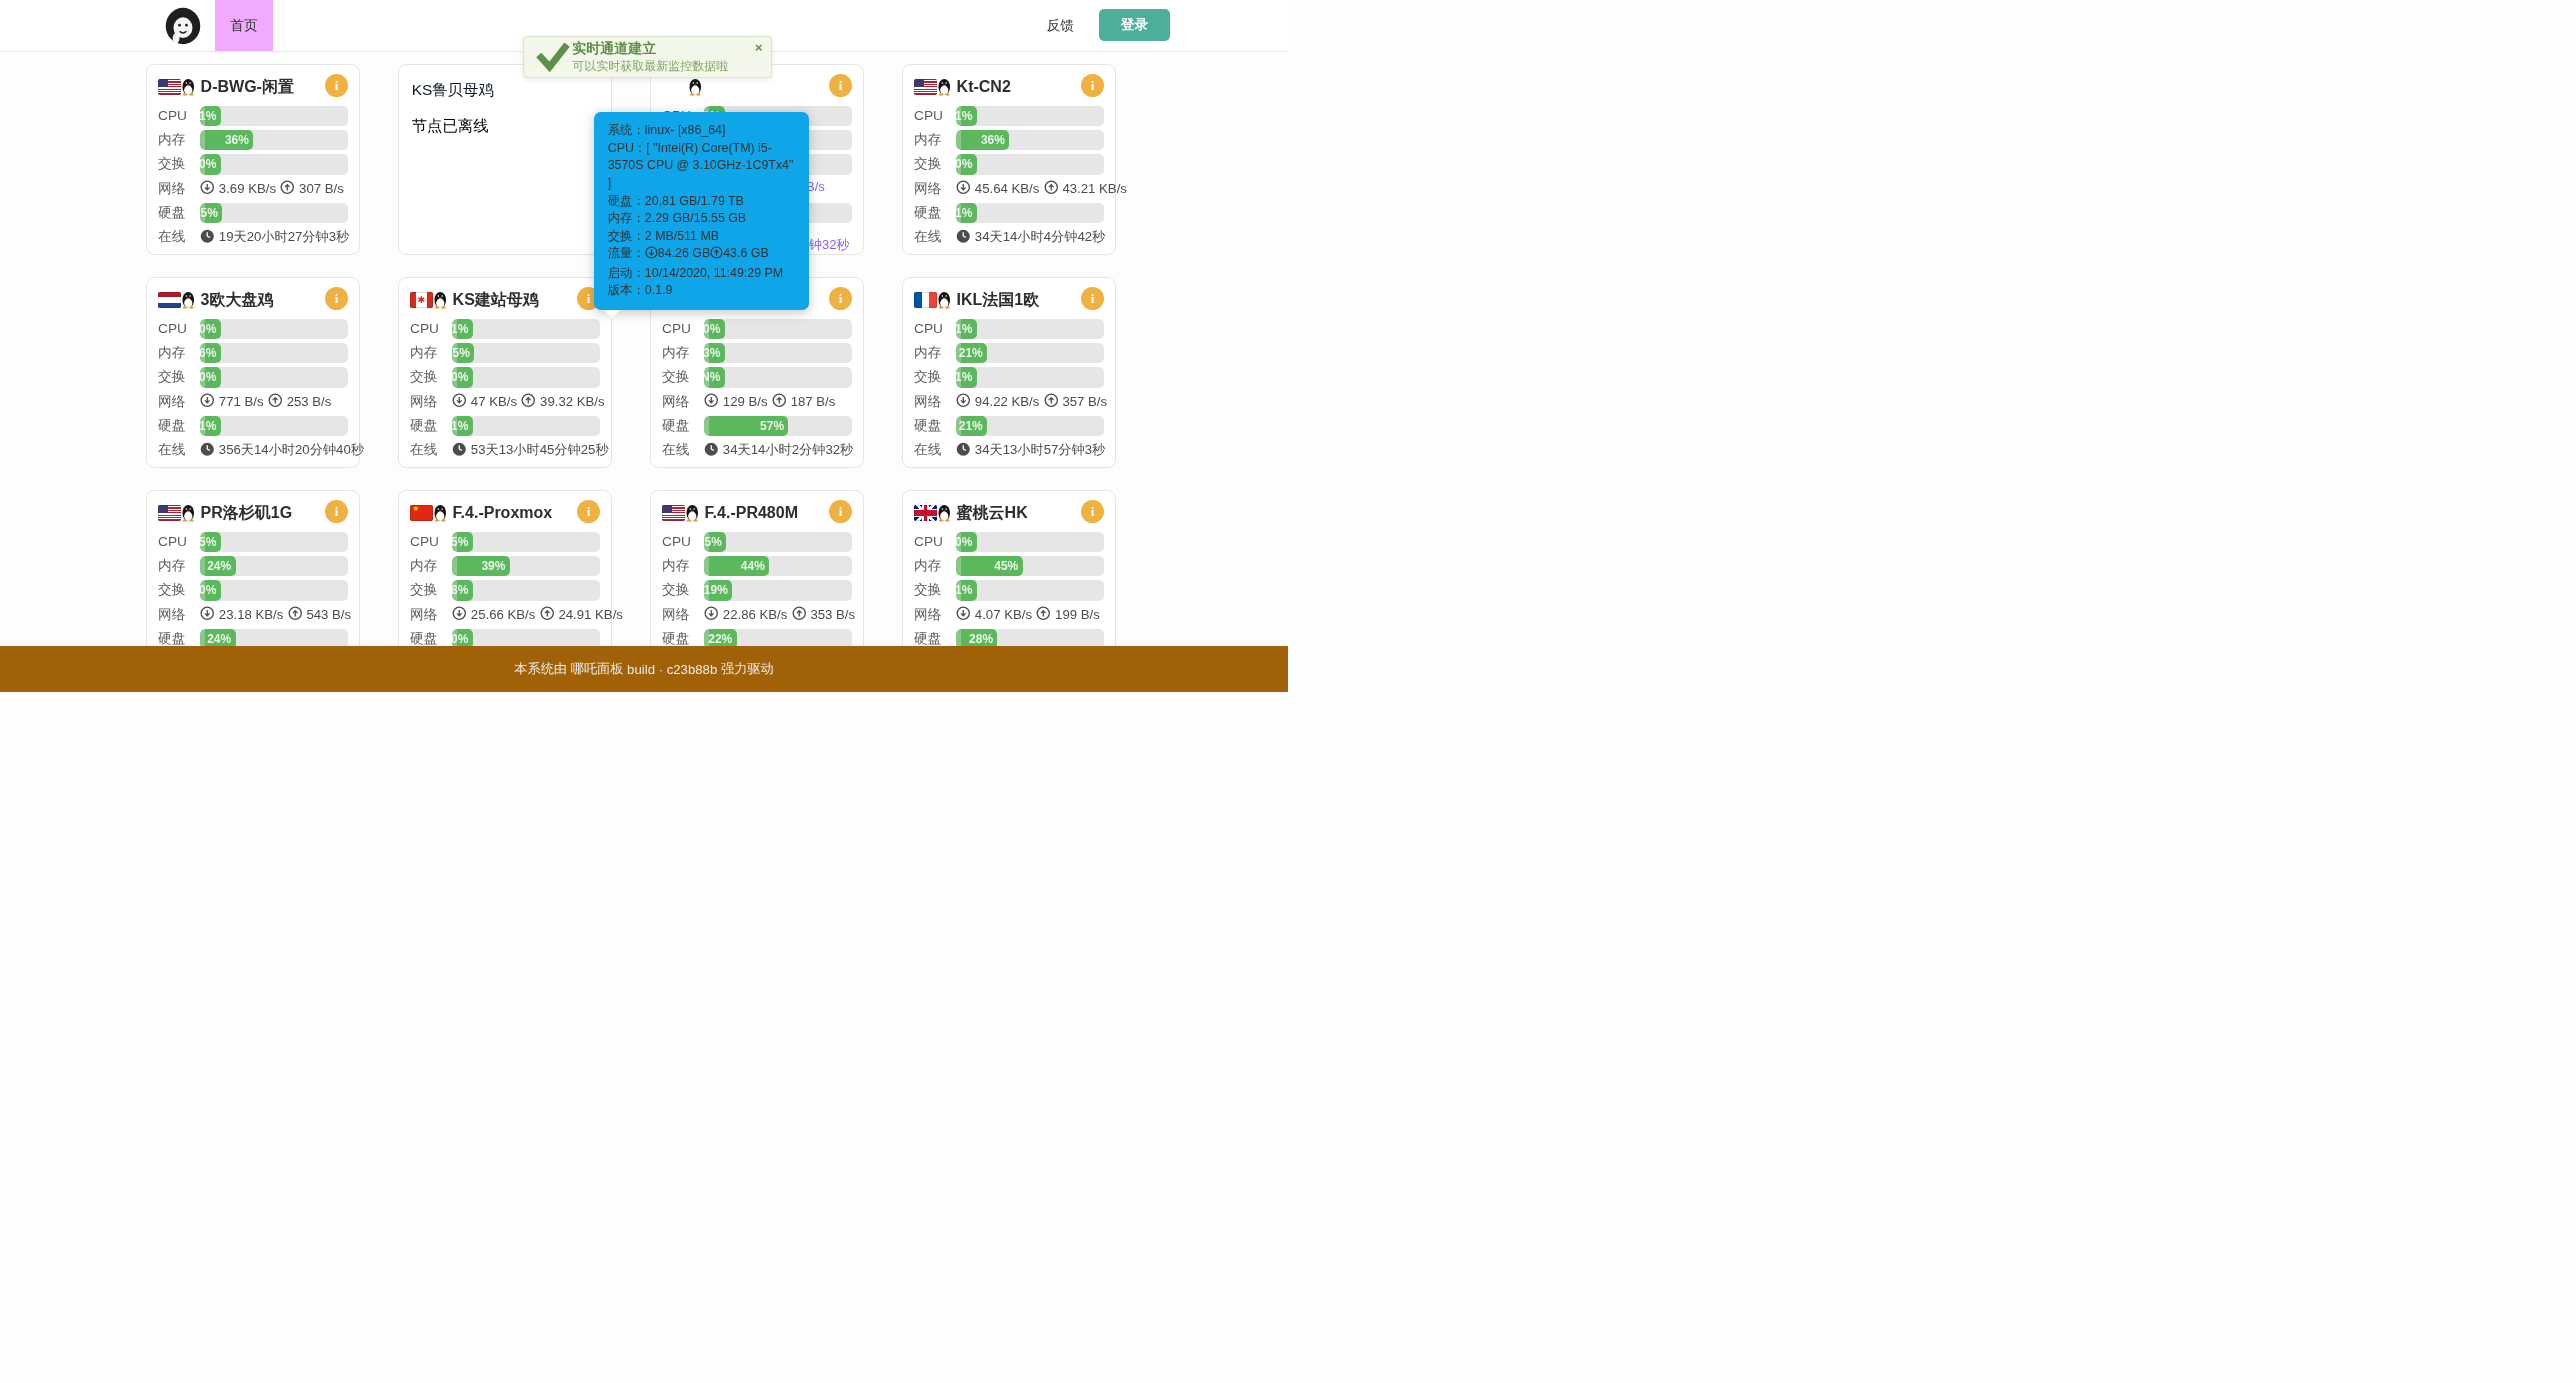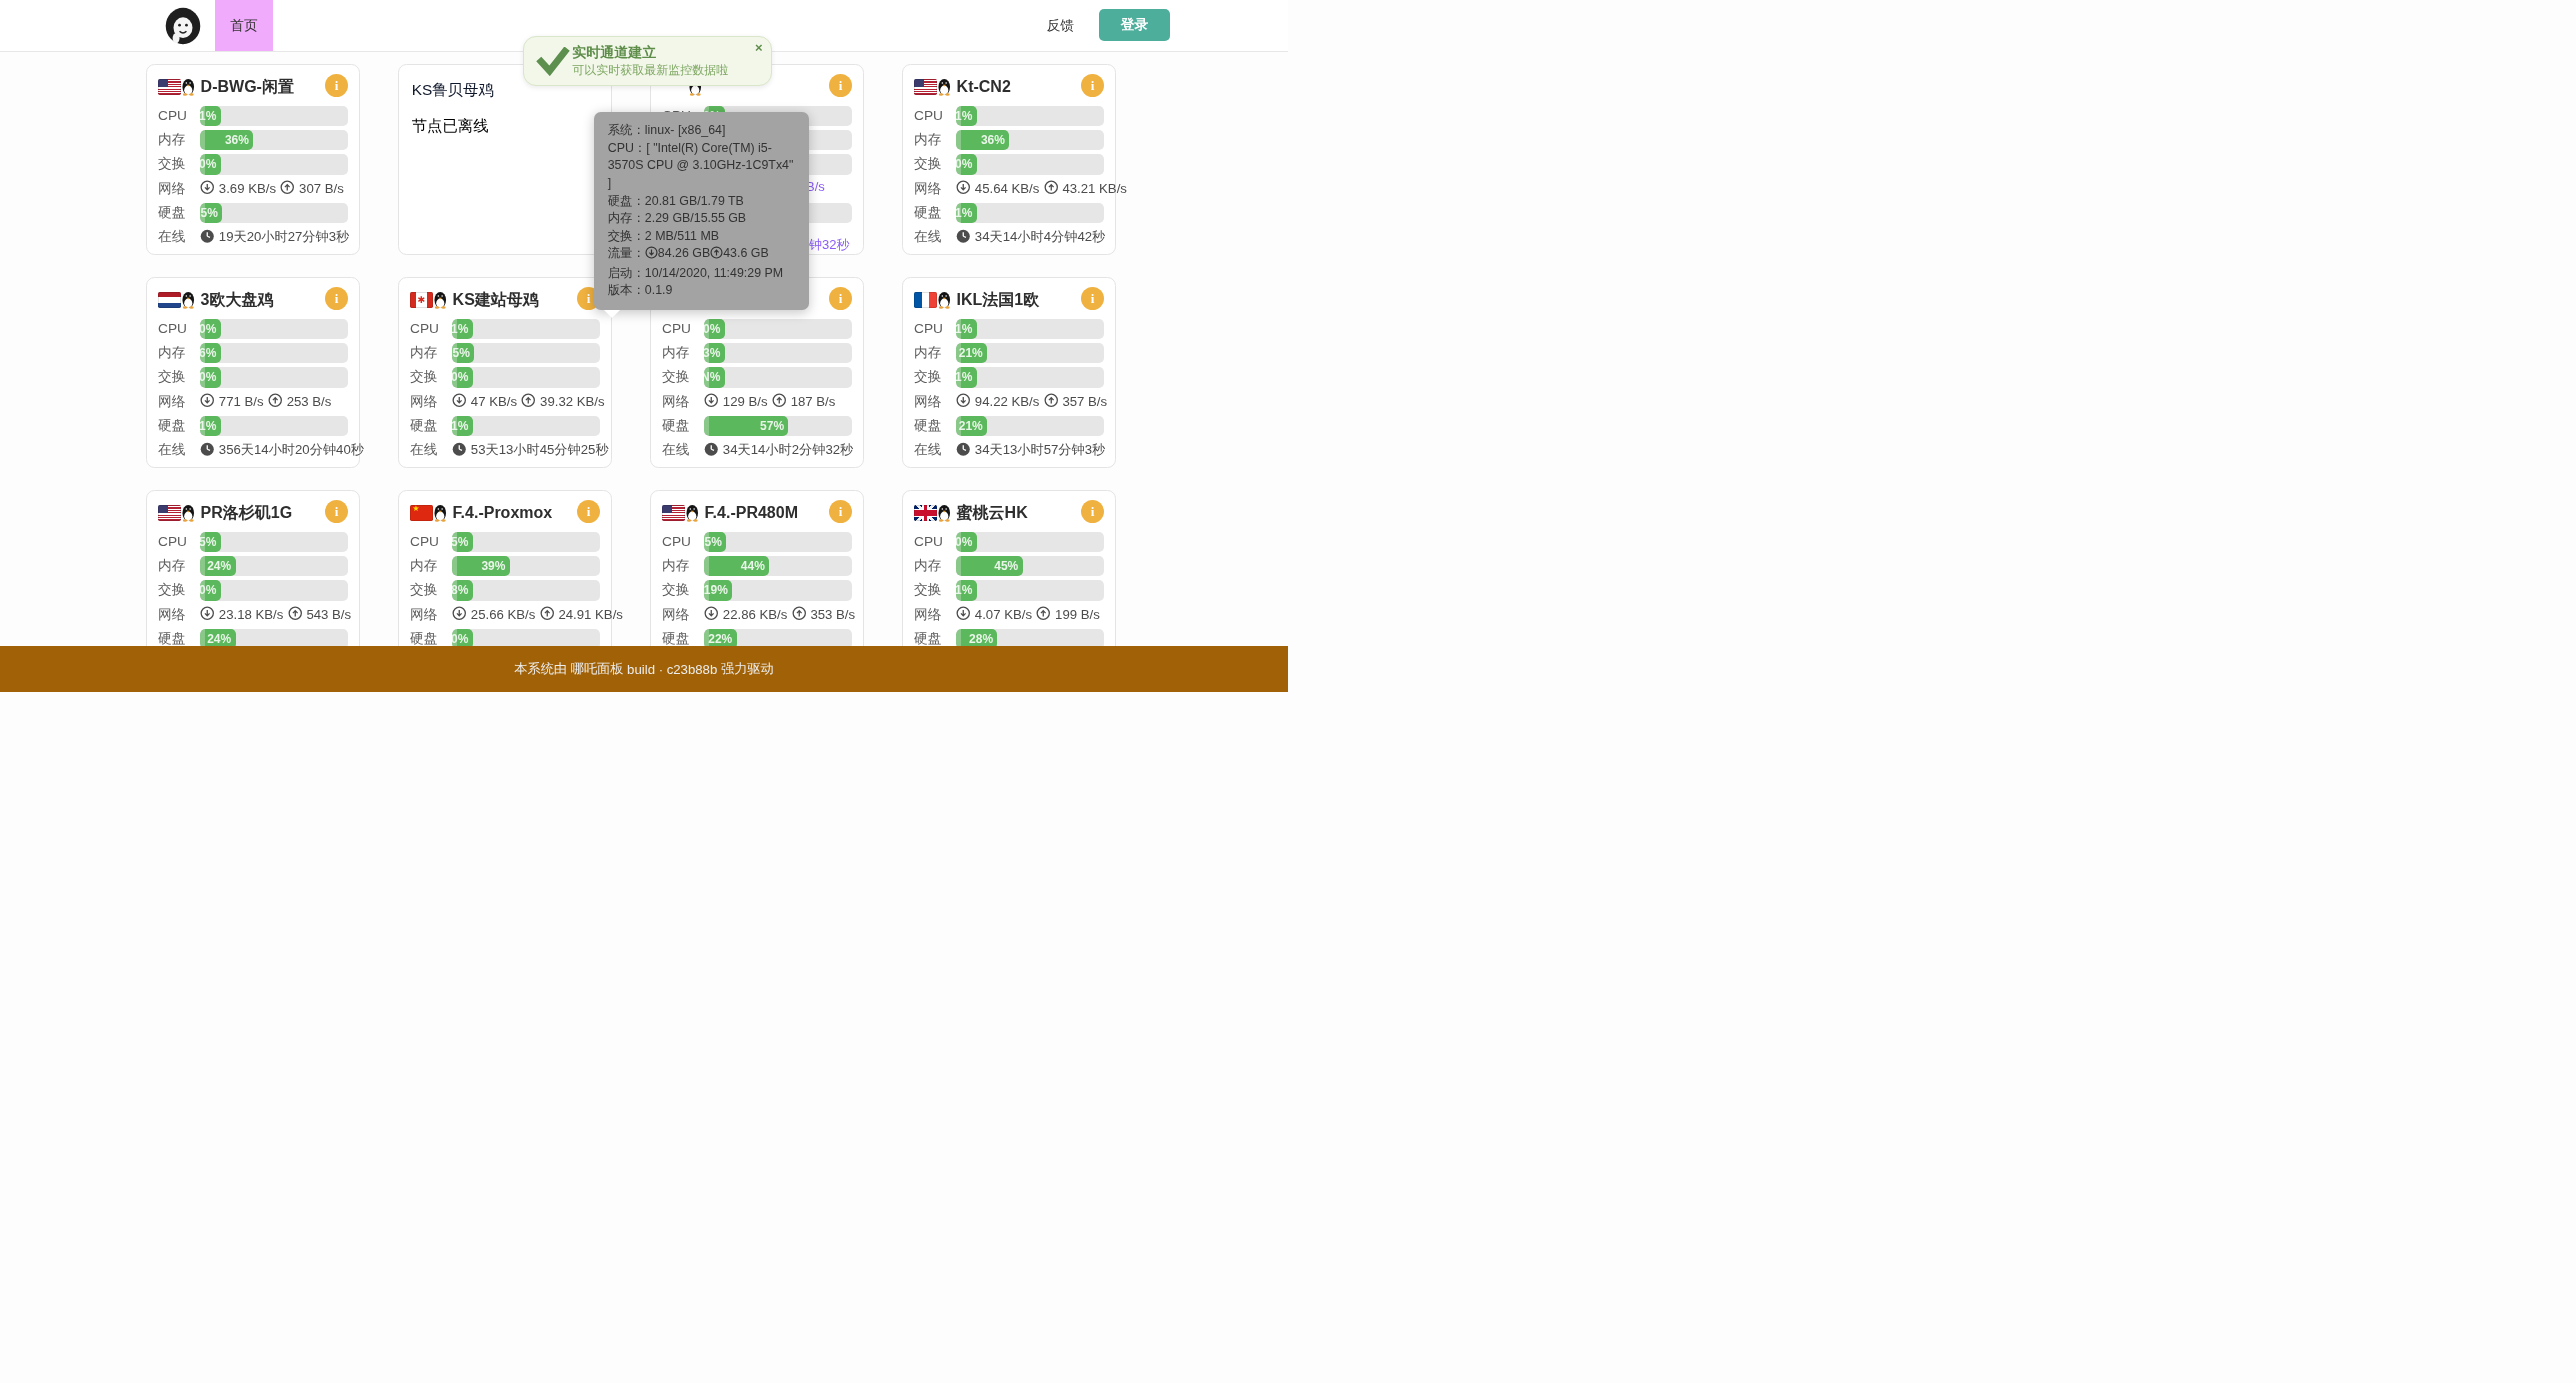--- a/index.html
+++ b/index.html
@@ -56,31 +56,31 @@
       linear-gradient(90deg,transparent 0 42%,#c8102e 42% 58%,transparent 58%),
       linear-gradient(180deg,transparent 0 33%,#c8102e 33% 67%,transparent 67%),
       linear-gradient(90deg,transparent 0 36%,#fff 36% 64%,transparent 64%),
       linear-gradient(180deg,transparent 0 24%,#fff 24% 76%,transparent 76%),
       linear-gradient(45deg,transparent 0 45%,rgba(255,255,255,.95) 45% 55%,transparent 55%),
       linear-gradient(-45deg,transparent 0 45%,rgba(255,255,255,.95) 45% 55%,transparent 55%),
       #012169;}
   .penguin{width:14.5px;height:18px;flex:0 0 14.5px;display:inline-block;}
   .penguin.solo{margin-left:26px;}
   
-  .toast{position:absolute;left:523px;top:36px;width:249px;height:50px;box-sizing:border-box;
-    background:#f2f7e9;border:0.9px solid #d9e6c9;border-radius:13px;z-index:50;
+  .toast{position:absolute;left:523px;top:36px;width:249px;height:42px;box-sizing:border-box;
+    background:#f2f7e9;border:0.9px solid #d9e6c9;border-radius:4px;z-index:50;
     display:flex;align-items:center;padding:5.1px 10.2px;box-shadow:0 1.7px 5.1px rgba(0,0,0,.08);}
   .toast-check{flex:0 0 38px;}
   .toast-body{flex:1;}
   .toast-title{font-size:14px;font-weight:bold;color:#5e8d4a;line-height:1.25;}
   .toast-msg{font-size:12px;color:#7fa763;line-height:1.3;margin-top:1.7px;}
   .toast-close{position:absolute;top:4.3px;right:8.5px;color:#5e8d4a;font-size:13px;font-weight:bold;cursor:pointer;line-height:1;}
   
   .tooltip{position:absolute;left:594px;top:112px;width:215px;box-sizing:border-box;z-index:40;
-    background:#a3a3a3;border-radius:6.8px;box-shadow:0 2.6px 12px rgba(0,0,0,.22);padding:10.2px 13.7px;}
+    background:#0ea5e9;border-radius:6.8px;box-shadow:0 2.6px 12px rgba(0,0,0,.22);padding:10.2px 13.7px;}
   .tt-row{font-size:12.4px;color:#333;line-height:1.42;}
   .tt-row .ico{display:inline-block;vertical-align:-1.7px;}
   .tooltip:after{content:"";position:absolute;left:10.2px;bottom:-7.7px;width:0;height:0;
     border-left:8.5px solid transparent;border-right:8.5px solid transparent;border-top:8.5px solid #fff;}
   
   .footer{position:absolute;left:0;top:646px;width:100%;height:46px;background:#a16207;z-index:60;
     display:flex;align-items:center;justify-content:center;font-size:13.2px;color:#ededed;}
   .footer span{white-space:pre;}
   .footer .flink{cursor:pointer;}
 </style>

